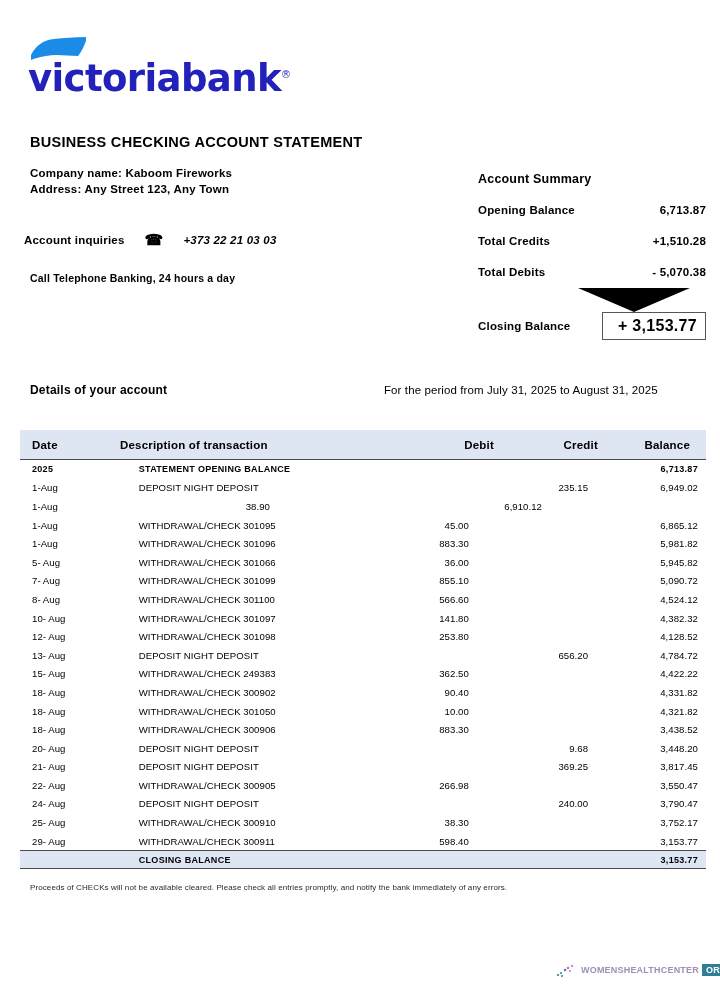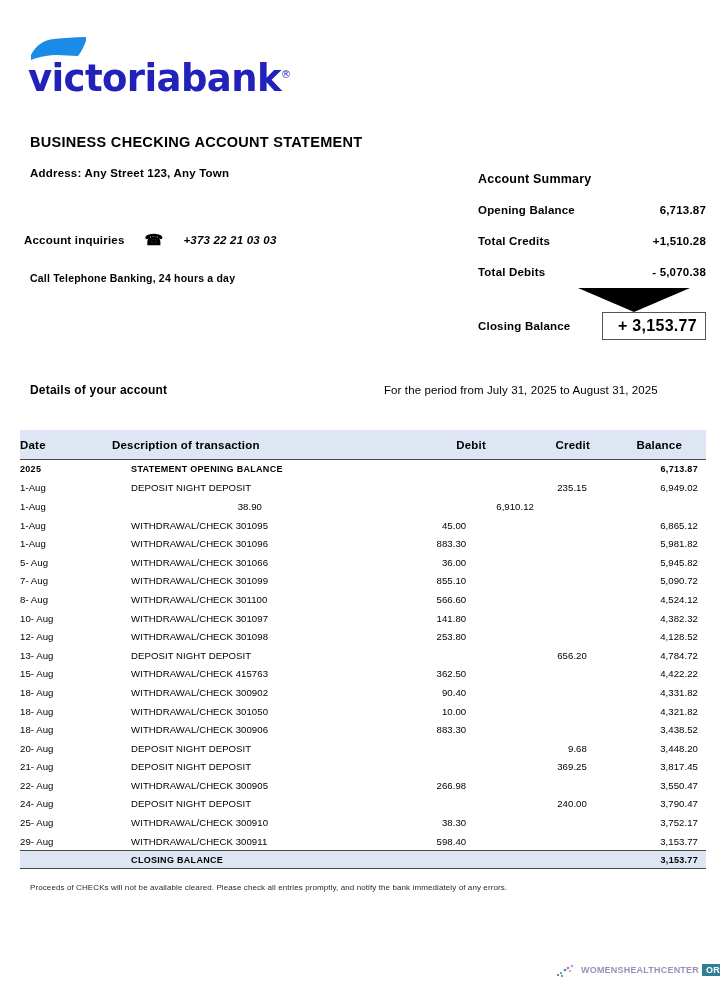--- a/index.html
+++ b/index.html
@@ -120,21 +120,21 @@
     gap: 38px;
   }
   .trow.opening { font-weight: 700; font-size: 9px; letter-spacing: 0.3px; }
   .trow.closing-balance {
     background: #dde6f2;
     border-top: 1.6px solid #4a4a4a;
     border-bottom: 1.6px solid #4a4a4a;
     font-weight: 700; font-size: 9px; letter-spacing: 0.3px;
     height: 19px;
   }
-  .c-date  { width: 92px; }
+  .c-date  { width: 100px; padding-left: 12px; }
   .c-desc  { width: 262px; }
   .c-debit { width: 112px; text-align: right; }
   .c-credit{ width: 104px; text-align: right; }
   .c-bal   { width: 100px; text-align: right; padding-right: 8px; }
   .thead .c-desc { width: 262px; }
   .thead .c-debit, .thead .c-credit, .thead .c-bal { text-align: right; }
 
   
   .footnote {
     position: absolute; left: 30px; top: 882px;
@@ -165,20 +165,21 @@
   <div class="logo-block">
     <svg class="logo-flag" viewBox="0 0 62 26">
       <path d="M1 19 C 6 9, 14 4, 24 3 C 34 2, 44 1, 56 1 L 56 5 C 54 10, 52 15, 48 20 C 38 20, 26 18, 16 20 C 10 21, 5 22, 1 24 Z" fill="#1a8ce8"></path>
     </svg>
     <div class="logo-word"><span>victoriabank</span><span class="reg">®</span></div>
   </div>
 
   <div class="doc-title">BUSINESS CHECKING ACCOUNT STATEMENT</div>
 
   <div class="company-block">
+    <div>Company name: Kaboom Fireworks</div>
     <div>Address: Any Street 123, Any Town</div>
   </div>
 
   <div class="inquiries">
     <span>Account inquiries</span>
     <span class="phone-glyph">☎</span>
     <span class="inquiries-num">+373 22 21 03 03</span>
   </div>
 
   <div class="banking-note">Call Telephone Banking, 24 hours a day</div>
@@ -294,21 +295,21 @@
         </div>
         <div class="trow">
           <div class="c-date">13- Aug</div>
           <div class="c-desc">DEPOSIT NIGHT DEPOSIT</div>
           <div class="c-debit"></div>
           <div class="c-credit">656.20</div>
           <div class="c-bal">4,784.72</div>
         </div>
         <div class="trow">
           <div class="c-date">15- Aug</div>
-          <div class="c-desc">WITHDRAWAL/CHECK 415763</div>
+          <div class="c-desc">WITHDRAWAL/CHECK 249383</div>
           <div class="c-debit">362.50</div>
           <div class="c-credit"></div>
           <div class="c-bal">4,422.22</div>
         </div>
         <div class="trow">
           <div class="c-date">18- Aug</div>
           <div class="c-desc">WITHDRAWAL/CHECK 300902</div>
           <div class="c-debit">90.40</div>
           <div class="c-credit"></div>
           <div class="c-bal">4,331.82</div>

